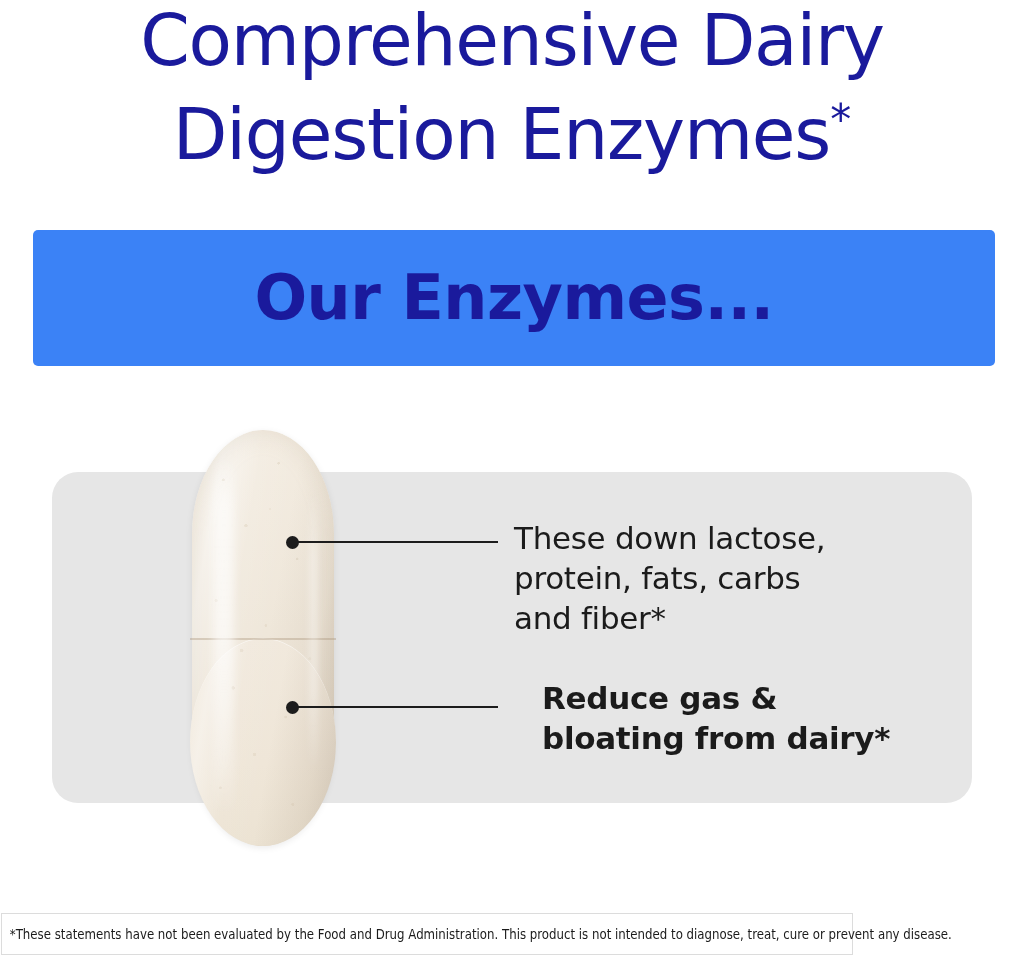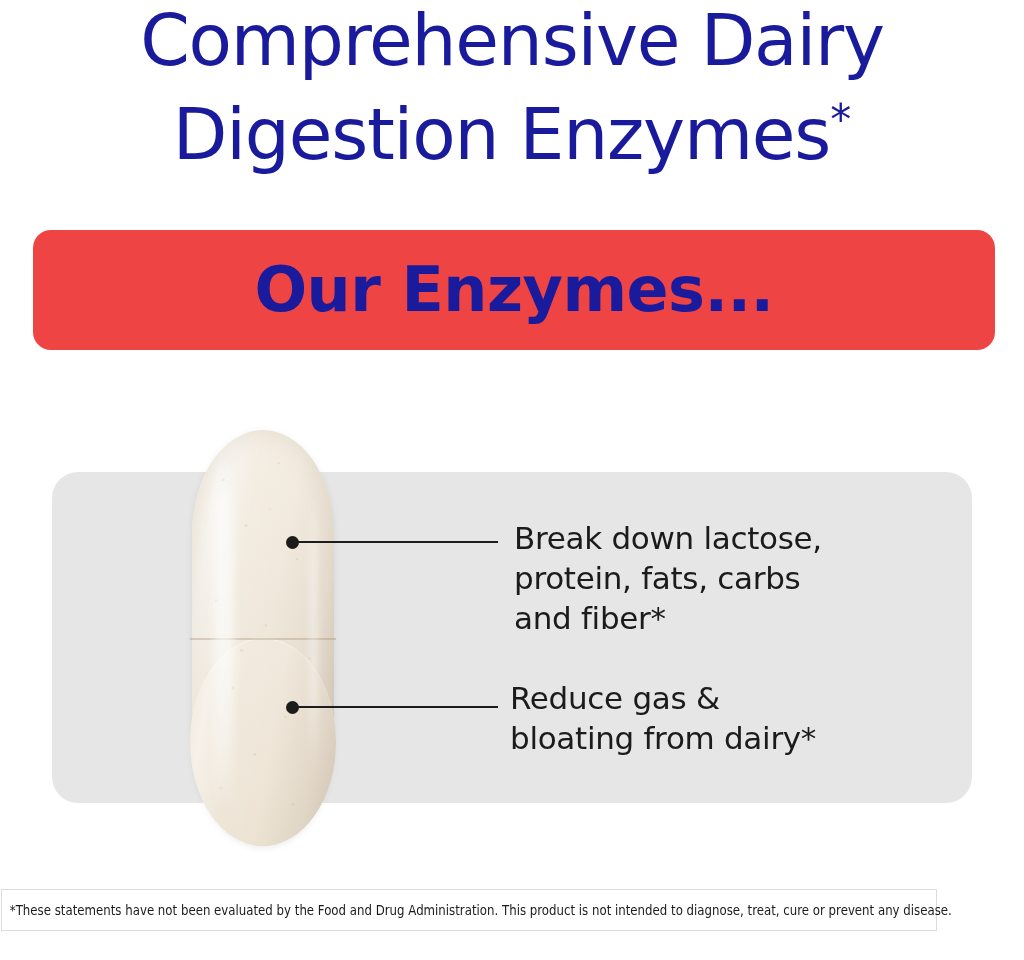--- a/index.html
+++ b/index.html
@@ -39,23 +39,23 @@
     line-height: 0;
     letter-spacing: 0;
   }
 
   
   .banner {
     position: absolute;
     left: 33px;
     top: 230px;
     width: 962px;
-    height: 120px;
-    background: #ef4444;
-    border-radius: 18px;
+    height: 136px;
+    background: #3b82f6;
+    border-radius: 5px;
     display: flex;
     align-items: center;
     justify-content: center;
   }
   .banner-text {
     color: #1a1a9c;
     font-family: "DejaVu Sans", "Liberation Sans", sans-serif;
     font-weight: 700;
     font-size: 62px;
     line-height: 62px;
@@ -200,22 +200,22 @@
     font-size: 31px;
     line-height: 40px;
     letter-spacing: -0.3px;
     white-space: pre-line;
   }
 
   
   .footnote {
     position: absolute;
     left: 1px;
-    top: 889px;
-    width: 936px;
+    top: 913px;
+    width: 852px;
     height: 42px;
     box-sizing: border-box;
     border: 1px solid #dcdcdc;
     display: flex;
     align-items: center;
   }
   .footnote-text {
     padding-left: 8px;
     color: #1b1b1b;
     font-family: "DejaVu Sans Condensed", "DejaVu Sans", "Liberation Sans", sans-serif;
@@ -244,24 +244,24 @@
   <div class="capsule"></div>
   <div class="capsule-body"></div>
   <div class="capsule-speckle"></div>
   <div class="capsule-seam"></div>
   <div class="capsule-gloss"></div>
   <div class="capsule-gloss-right"></div>
 </div>
 
 <div class="leader-dot" style="left:286px; top:536px;"></div>
 <div class="leader" style="left:292px; top:541px; width:206px;"></div>
-<div class="callout" style="left:514px; top:518px; width:400px;">Break down lactose,
+<div class="callout" style="left:514px; top:518px; width:400px;">These down lactose,
 protein, fats, carbs
 and fiber*</div>
 
 <div class="leader-dot" style="left:286px; top:701px;"></div>
 <div class="leader" style="left:292px; top:706px; width:206px;"></div>
-<div class="callout" style="left:510px; top:678px; width:400px;">Reduce gas &amp;
+<div class="callout" style="left:542px; top:678px; width:400px;font-weight:bold;">Reduce gas &amp;
 bloating from dairy*</div>
 
 <div class="footnote">
   <span class="footnote-text">*These statements have not been evaluated by the Food and Drug Administration. This product is not intended to diagnose, treat, cure or prevent any disease.</span>
 </div>
 
 </body></html>

